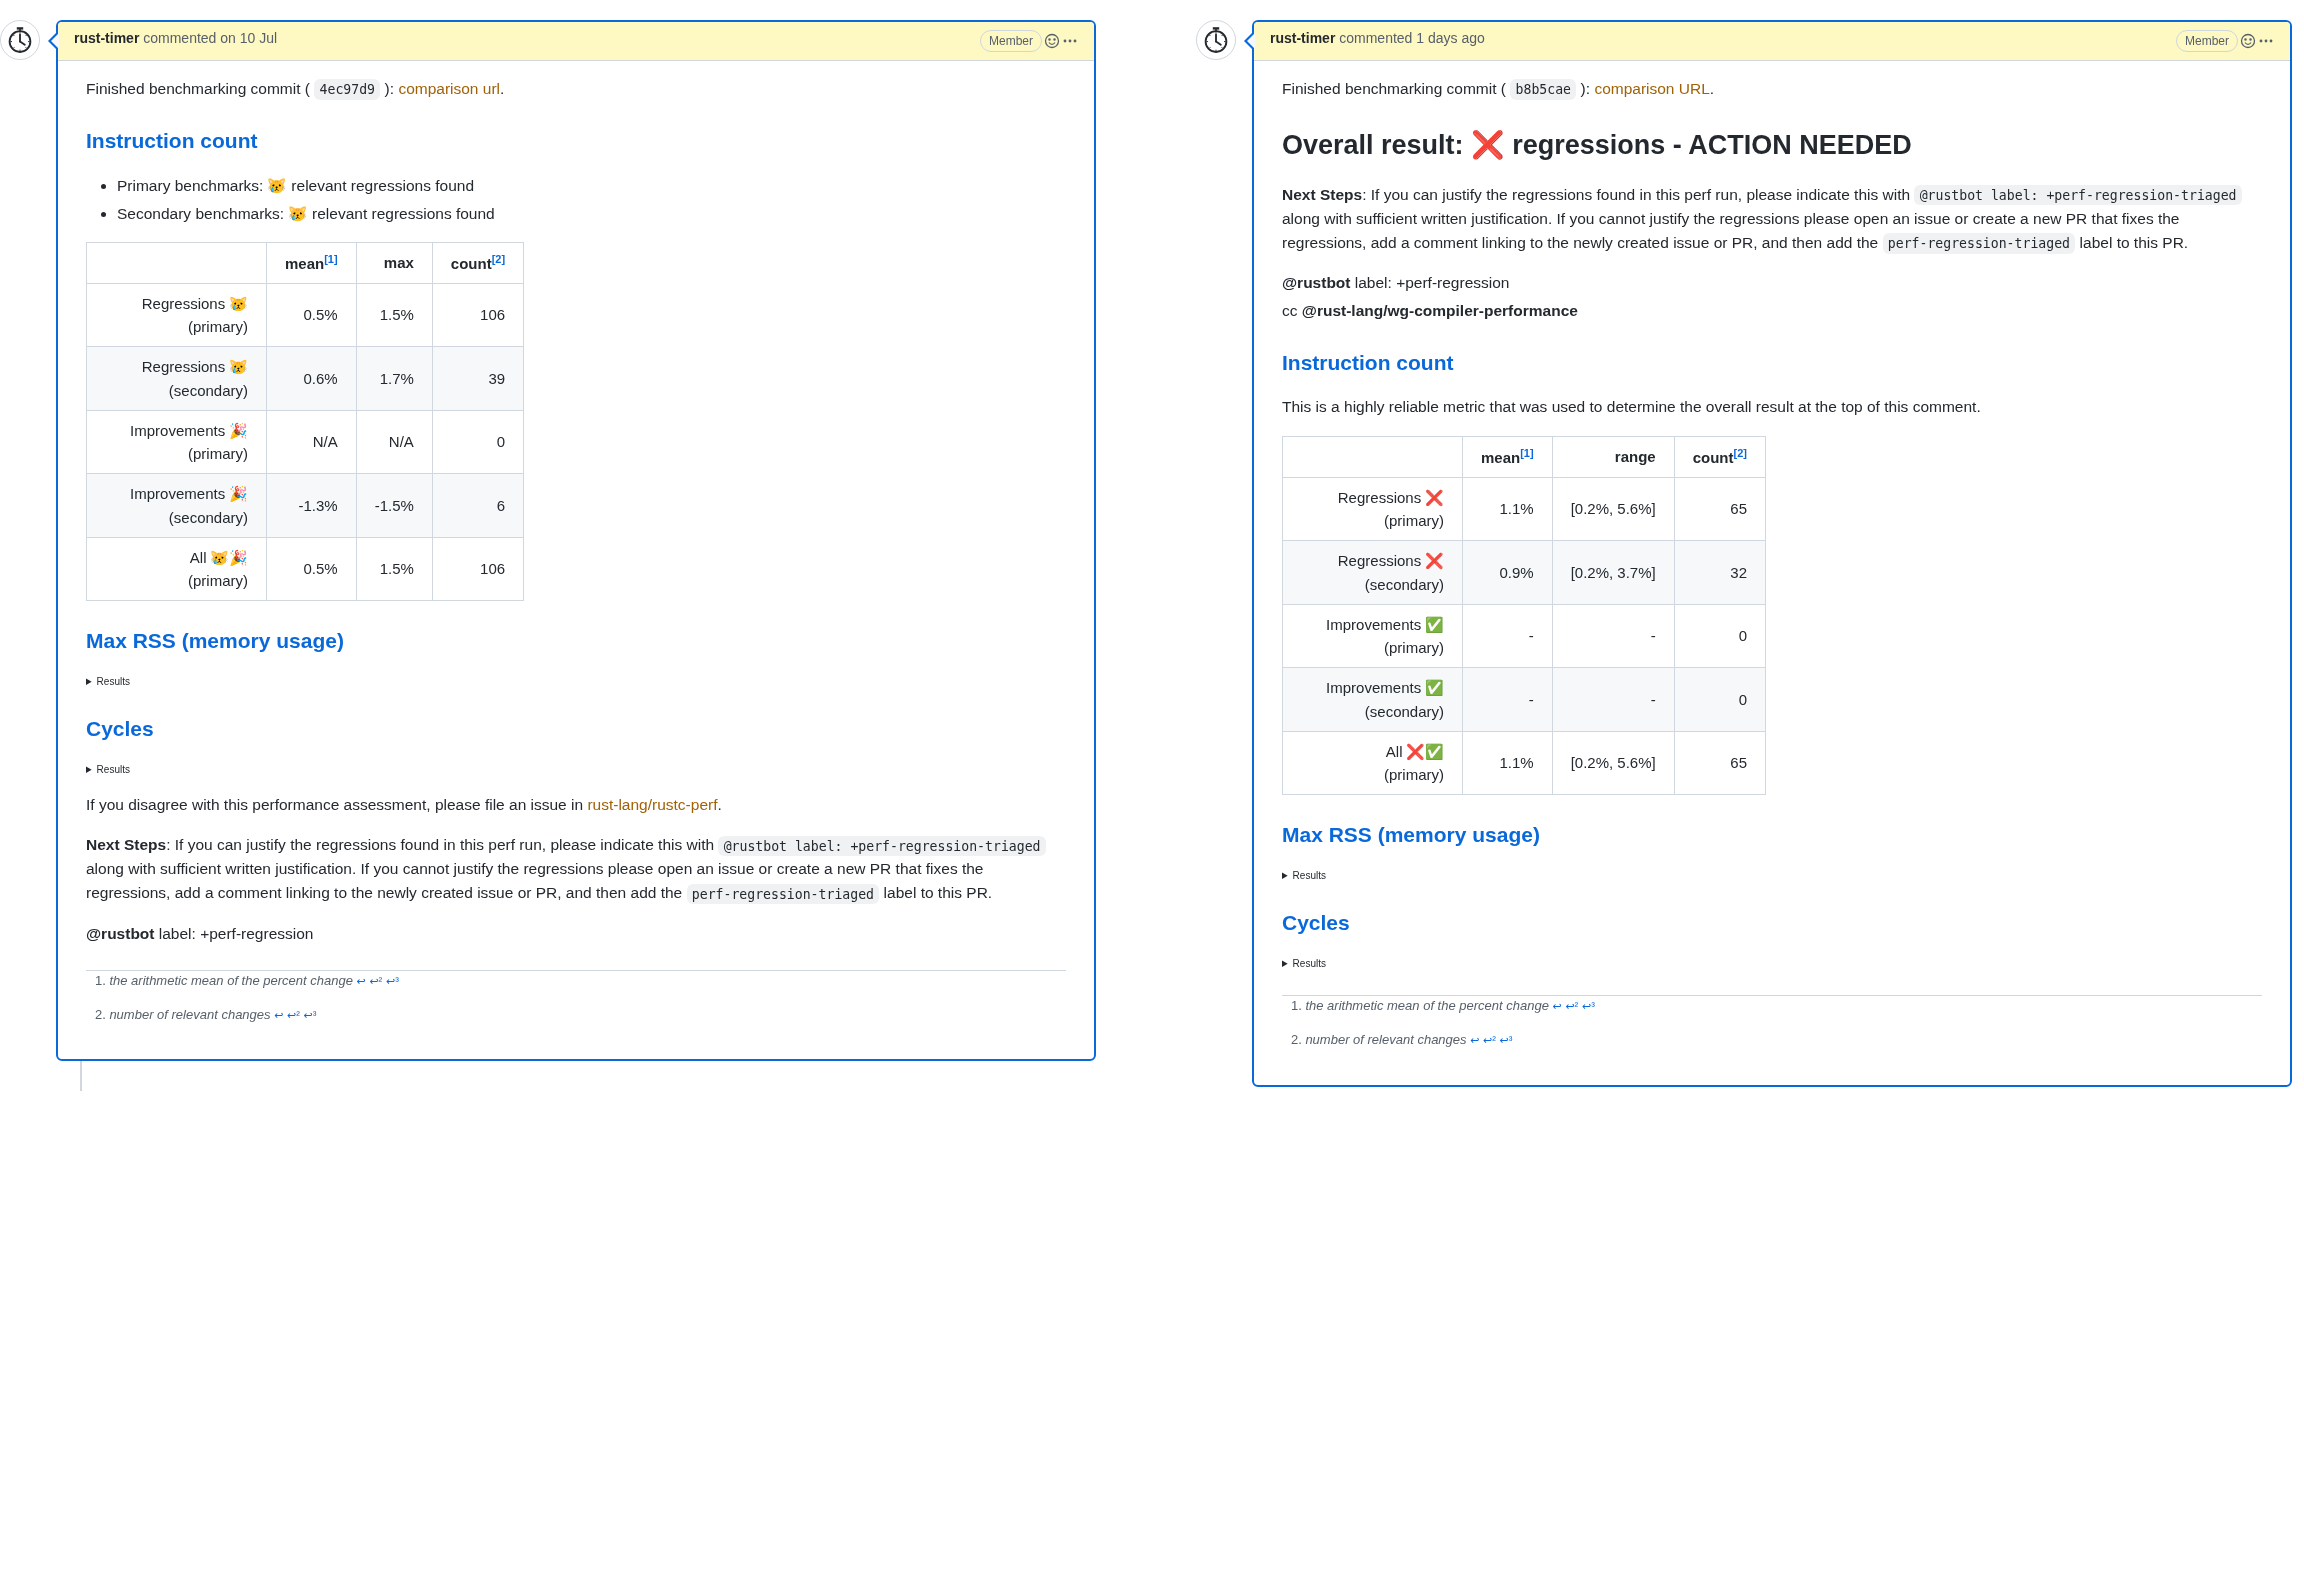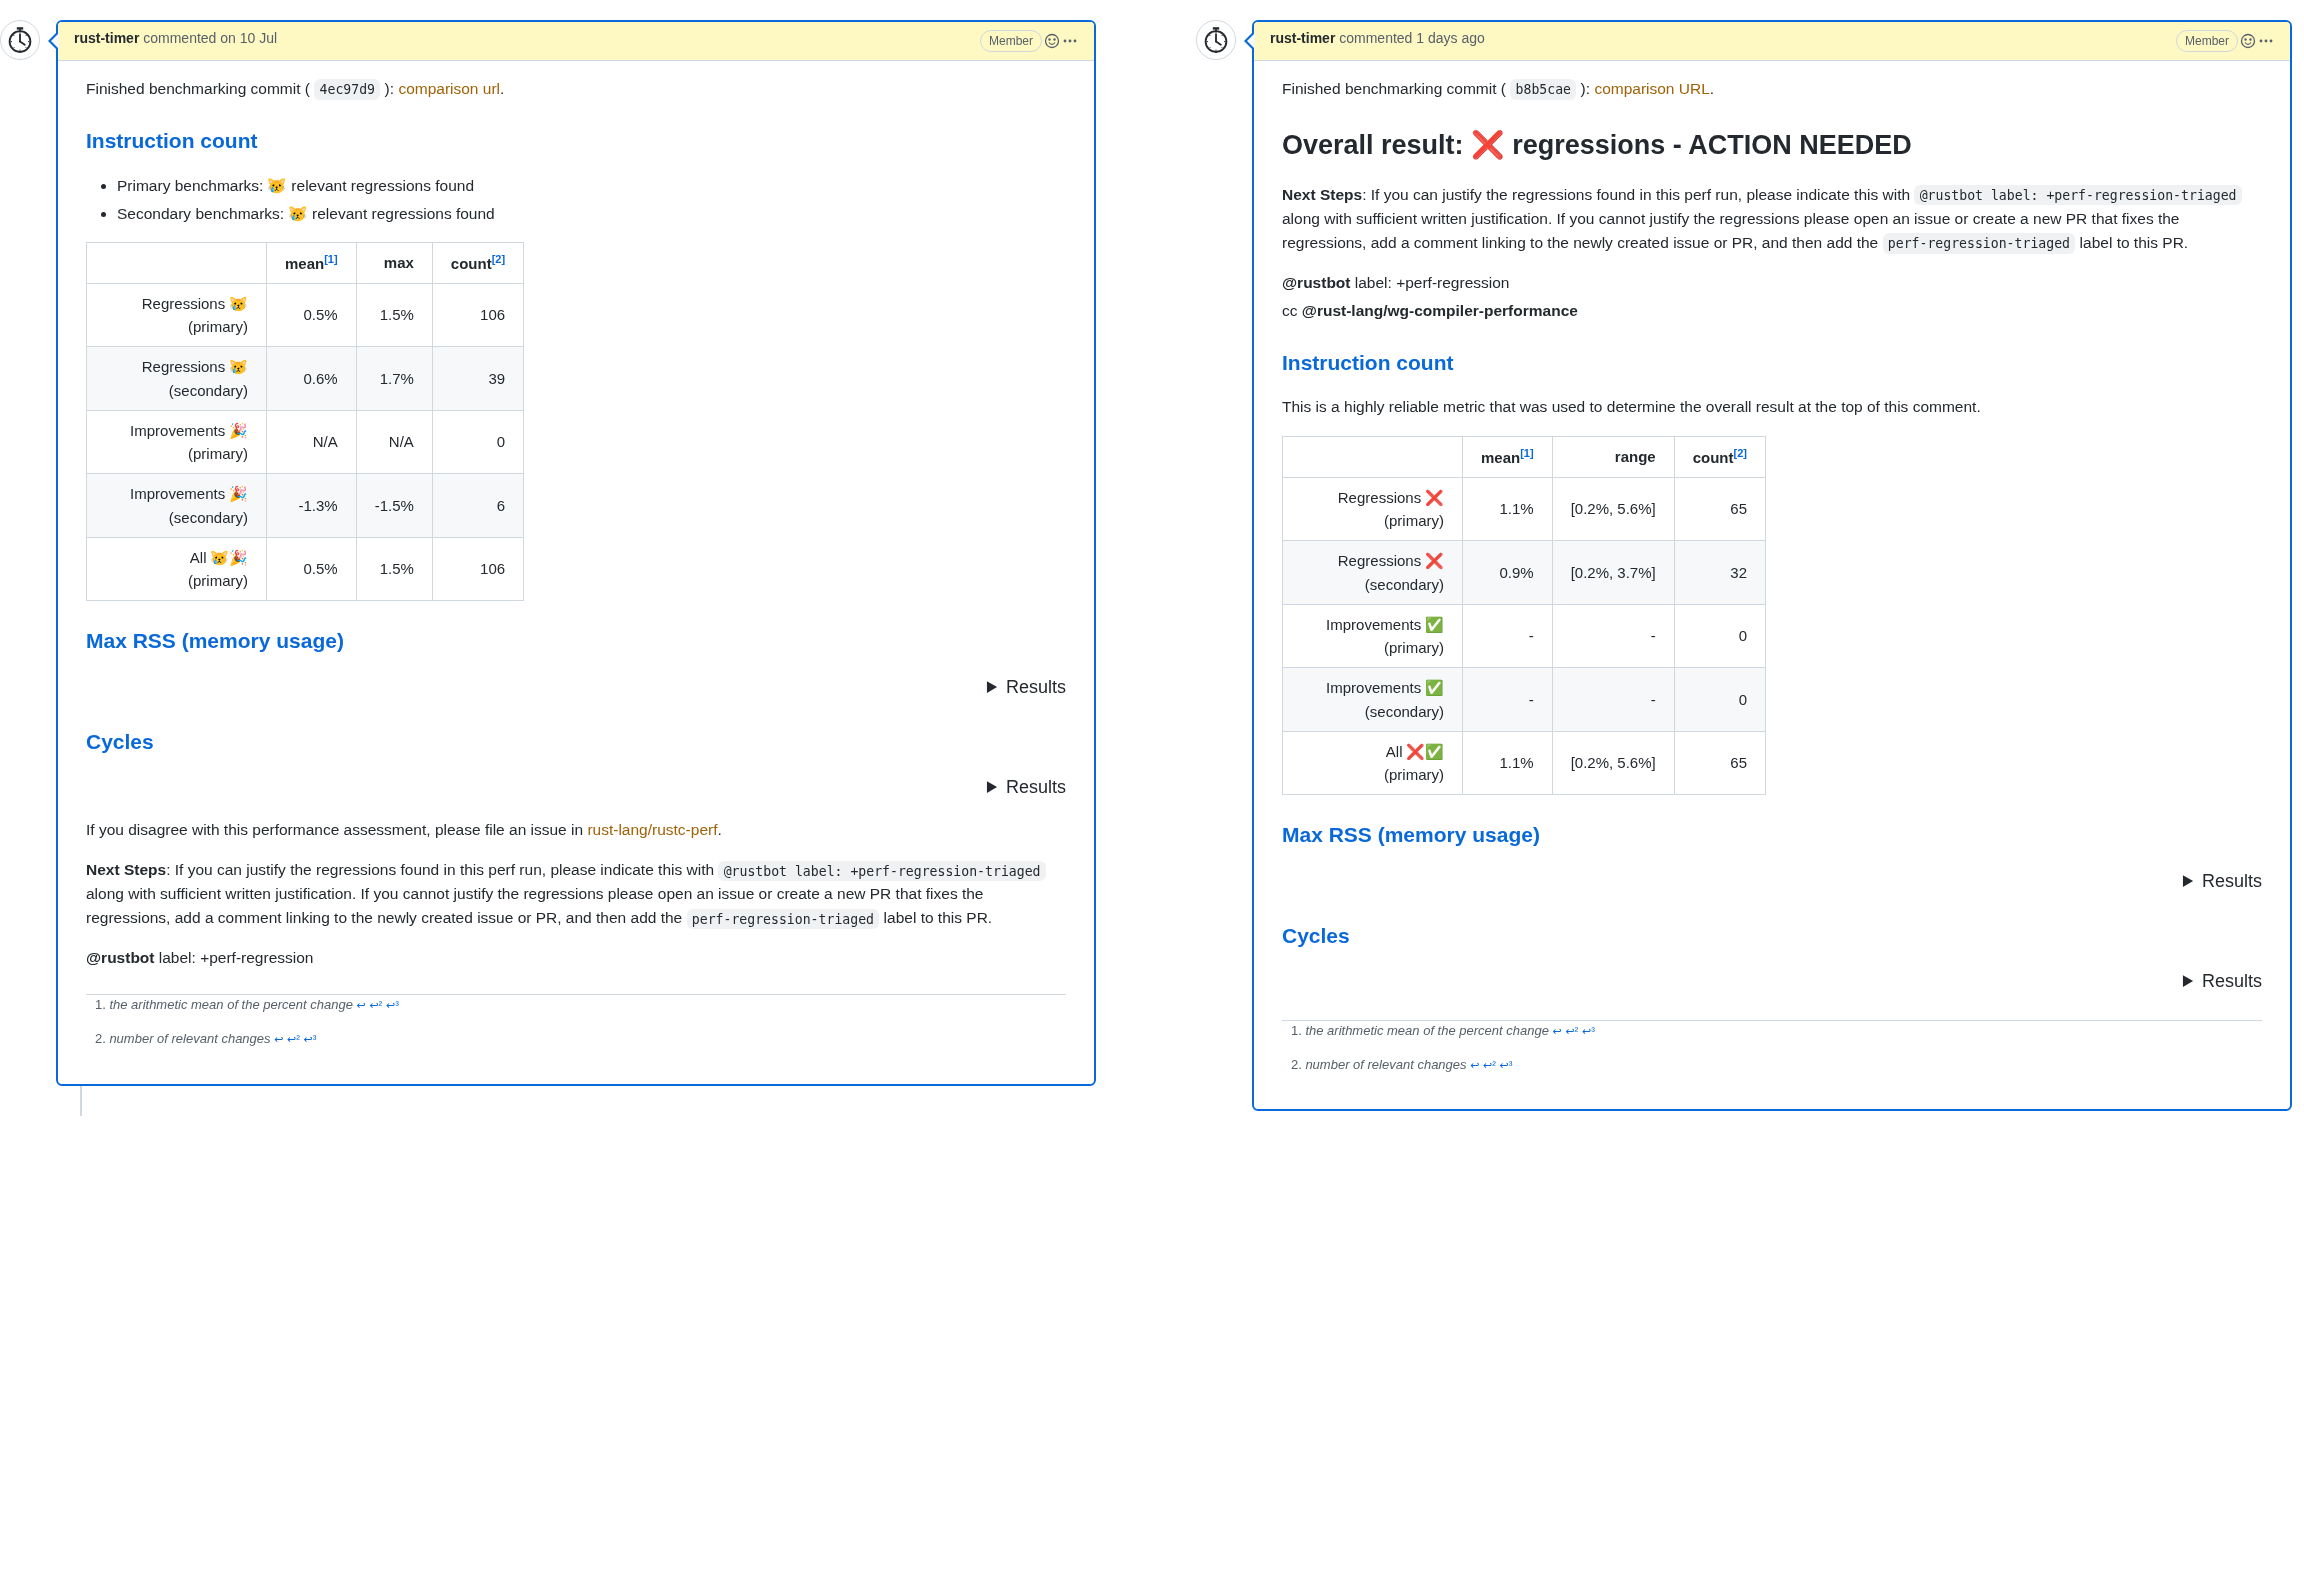--- a/index.html
+++ b/index.html
@@ -117,21 +117,21 @@
     padding: 8px 18px;
     text-align: right;
     font-size: 15px;
   }
   table.perf th { font-weight: 600; background: #fff; }
   table.perf th:first-child { min-width: 180px; }
   table.perf tbody tr:nth-child(2n) td { background: #f6f8fa; }
   table.perf tbody tr:nth-child(2n-1) td { background: #ffffff; }
   table.perf sup a { color: #0969da; font-size: 11px; text-decoration: none; }
   details.res { margin-bottom: 16px; }
-  details.res summary { cursor: pointer; font-size: 18px; text-align: right; }
+  details.res summary { cursor: pointer; font-size: 10px; }
   .footnotes {
     border-top: 1px solid #d0d7de;
     margin-top: 24px;
   }
   .footnotes ol { margin: 0; padding-left: 1.8em; color: #57606a; font-size: 13px; }
   .footnotes li { margin-bottom: 14px; }
   .footnotes li em { font-style: italic; }
   .footnotes a.fn { color: #0969da; text-decoration: none; font-size: 11px; }
   .emoji { display: inline; }
   .thread-line {

